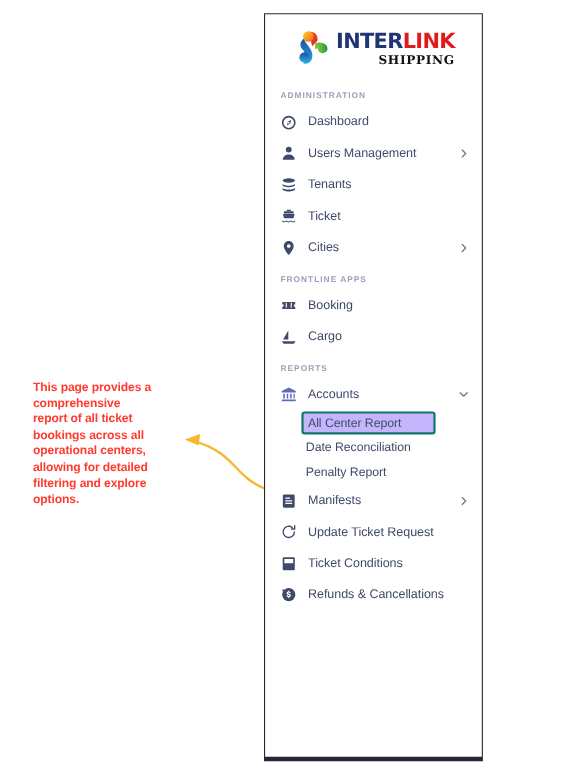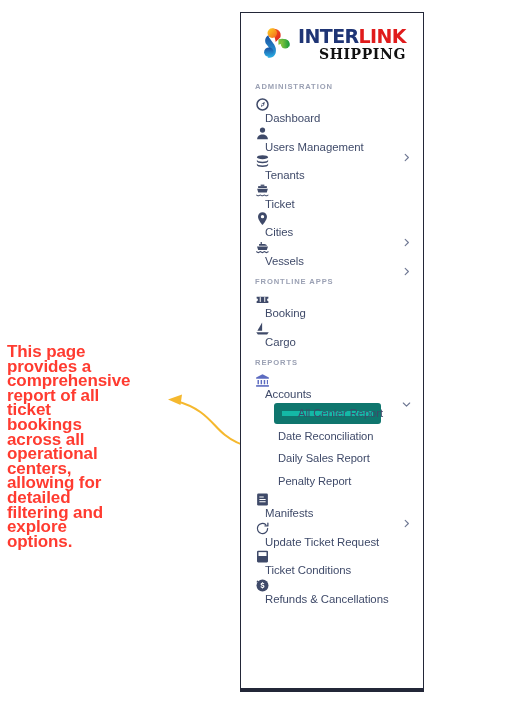--- a/index.html
+++ b/index.html
@@ -12,45 +12,45 @@
     height: 713px;
     position: relative;
     overflow: hidden;
     font-family: "Liberation Sans", sans-serif;
     -webkit-font-smoothing: antialiased;
   }
 
   
   #annotation-text {
     position: absolute;
-    left: 7px;
+    left: 30px;
     top: 345px;
     width: 118px;
     color: #FF3B30;
-    font-size: 17px;
+    font-size: 11px;
     line-height: 14.6px;
     font-weight: 600;
     letter-spacing: -0.1px;
     white-space: pre-line;
   }
   #annotation-arrow {
     position: absolute;
     left: 130px;
     top: 385px;
     width: 165px;
     height: 85px;
     pointer-events: none;
   }
 
   
   #sidebar-panel {
     position: absolute;
     left: 240px;
     top: 12px;
-    width: 184px;
+    width: 199px;
     height: 680px;
     background: #ffffff;
     border: 1px solid #232738;
     border-bottom-width: 4px;
     box-sizing: border-box;
     overflow: hidden;
   }
 
   
   #brand-logo {
@@ -64,45 +64,44 @@
   #logo-wordmark { display: flex; flex-direction: column; align-items: flex-end; line-height: 1; }
   #logo-interlink {
     font-size: 19px;
     font-weight: 700;
     letter-spacing: -0.6px;
     font-family: "DejaVu Sans", sans-serif;
   }
   #logo-interlink .part-inter { color: #1F3575; }
   #logo-interlink .part-link  { color: #E01B1B; }
   #logo-shipping {
-    font-size: 14px;
+    font-size: 11px;
     font-weight: 700;
     color: #111111;
     letter-spacing: 0.6px;
     margin-top: 1px;
     font-family: "DejaVu Serif", serif;
   }
 
   
   .nav-section-header {
     font-size: 7.6px;
     font-weight: 700;
     letter-spacing: 0.9px;
     color: #9BA1B4;
     padding: 9px 0 6px 14px;
     text-transform: uppercase;
   }
   .nav-item {
     display: flex;
-    align-items: flex-start;
+    align-items: center;
     height: 28.5px;
     padding: 0 12px 0 14px;
     box-sizing: border-box;
     cursor: pointer;
-    flex-direction: column;
   }
   .nav-item .nav-icon {
     width: 15px;
     height: 15px;
     flex: none;
     display: flex;
     align-items: center;
     justify-content: center;
     color: #3F4A69;
   }
@@ -135,25 +134,25 @@
     cursor: pointer;
   }
   .nav-subitem .sub-label {
     font-size: 11.2px;
     color: #3F4A69;
     letter-spacing: -0.05px;
     white-space: nowrap;
   }
   .nav-subitem.highlighted {
     margin: 1px 42px 1px 33px;
-    padding-left: 16px;
+    padding-left: 4px;
     height: 21px;
-    border: 8px solid #0f766e;
+    border: 2px solid #0f766e;
     border-radius: 3px;
-    background: #14b8a6;
+    background: #c4b5fd;
   }
   .nav-subitem.highlighted .sub-label { color: #3F4A69; }
 </style>
 </head>
 <body>
 
 <div id="annotation-text">This page provides a
 comprehensive
 report of all ticket
 bookings across all
@@ -255,36 +254,20 @@
             <path d="M12 1.8c-4 0-7.2 3.2-7.2 7.2 0 5.4 7.2 13.2 7.2 13.2s7.2-7.8 7.2-13.2c0-4-3.2-7.2-7.2-7.2zm0 9.9a2.7 2.7 0 110-5.4 2.7 2.7 0 010 5.4z"></path>
           </svg>
         </span>
         <span class="nav-label">Cities</span>
         <span class="nav-chevron">
           <svg width="9" height="9" viewBox="0 0 24 24" fill="none" stroke="currentColor" stroke-width="3" stroke-linecap="round" stroke-linejoin="round">
             <path d="M8.5 3.5L17 12l-8.5 8.5"></path>
           </svg>
         </span>
       </div>
-      <div class="nav-item">
-        <span class="nav-icon">
-          <svg width="15" height="15" viewBox="0 0 24 24" fill="currentColor">
-            <path d="M6.5 6.5h8.5c2 0 3.5 1.2 4.2 2.6H6.5z"></path>
-            <path d="M3.2 10.4h17.6l-1.9 5.4H5z"></path>
-            <path d="M2 17.6c1.6 0 1.6 1.5 3.3 1.5s1.6-1.5 3.3-1.5 1.6 1.5 3.2 1.5 1.7-1.5 3.3-1.5 1.6 1.5 3.2 1.5 1.7-1.5 3.3-1.5v1.9c-1.6 0-1.6 1.5-3.3 1.5s-1.6-1.5-3.2-1.5-1.7 1.5-3.3 1.5-1.6-1.5-3.2-1.5-1.7 1.5-3.3 1.5S3.6 19.5 2 19.5z"></path>
-            <path d="M9 3h2v3.2H9z"></path>
-          </svg>
-        </span>
-        <span class="nav-label">Vessels</span>
-        <span class="nav-chevron">
-          <svg width="9" height="9" viewBox="0 0 24 24" fill="none" stroke="currentColor" stroke-width="3" stroke-linecap="round" stroke-linejoin="round">
-            <path d="M8.5 3.5L17 12l-8.5 8.5"></path>
-          </svg>
-        </span>
-      </div>
       <div class="nav-section-header">FRONTLINE APPS</div>
       <div class="nav-item">
         <span class="nav-icon">
           <svg width="15" height="15" viewBox="0 0 24 24" fill="none" stroke="currentColor" stroke-width="1.9">
             <path d="M2.6 7.4h18.8v3a2.1 2.1 0 000 4.2v3H2.6v-3a2.1 2.1 0 000-4.2z" fill="currentColor" stroke="none"></path>
             <path d="M8.4 8.2v7.6M15.6 8.2v7.6" stroke="#fff" stroke-width="1.6"></path>
           </svg>
         </span>
         <span class="nav-label">Booking</span>
       </div>
@@ -313,23 +296,20 @@
           </svg>
         </span>
       </div>
       <div class="nav-subitem highlighted">
         <span class="sub-label">All Center Report</span>
       </div>
       <div class="nav-subitem">
         <span class="sub-label">Date Reconciliation</span>
       </div>
       <div class="nav-subitem">
-        <span class="sub-label">Daily Sales Report</span>
-      </div>
-      <div class="nav-subitem">
         <span class="sub-label">Penalty Report</span>
       </div>
       <div class="nav-item">
         <span class="nav-icon">
           <svg width="15" height="15" viewBox="0 0 24 24" fill="currentColor">
             <rect x="3.4" y="2.4" width="17.2" height="19.2" rx="2"></rect>
             <path d="M7 7h7v1.8H7zM7 11h10v1.7H7zM7 14.6h10v1.7H7z" fill="#fff"></path>
           </svg>
         </span>
         <span class="nav-label">Manifests</span>

